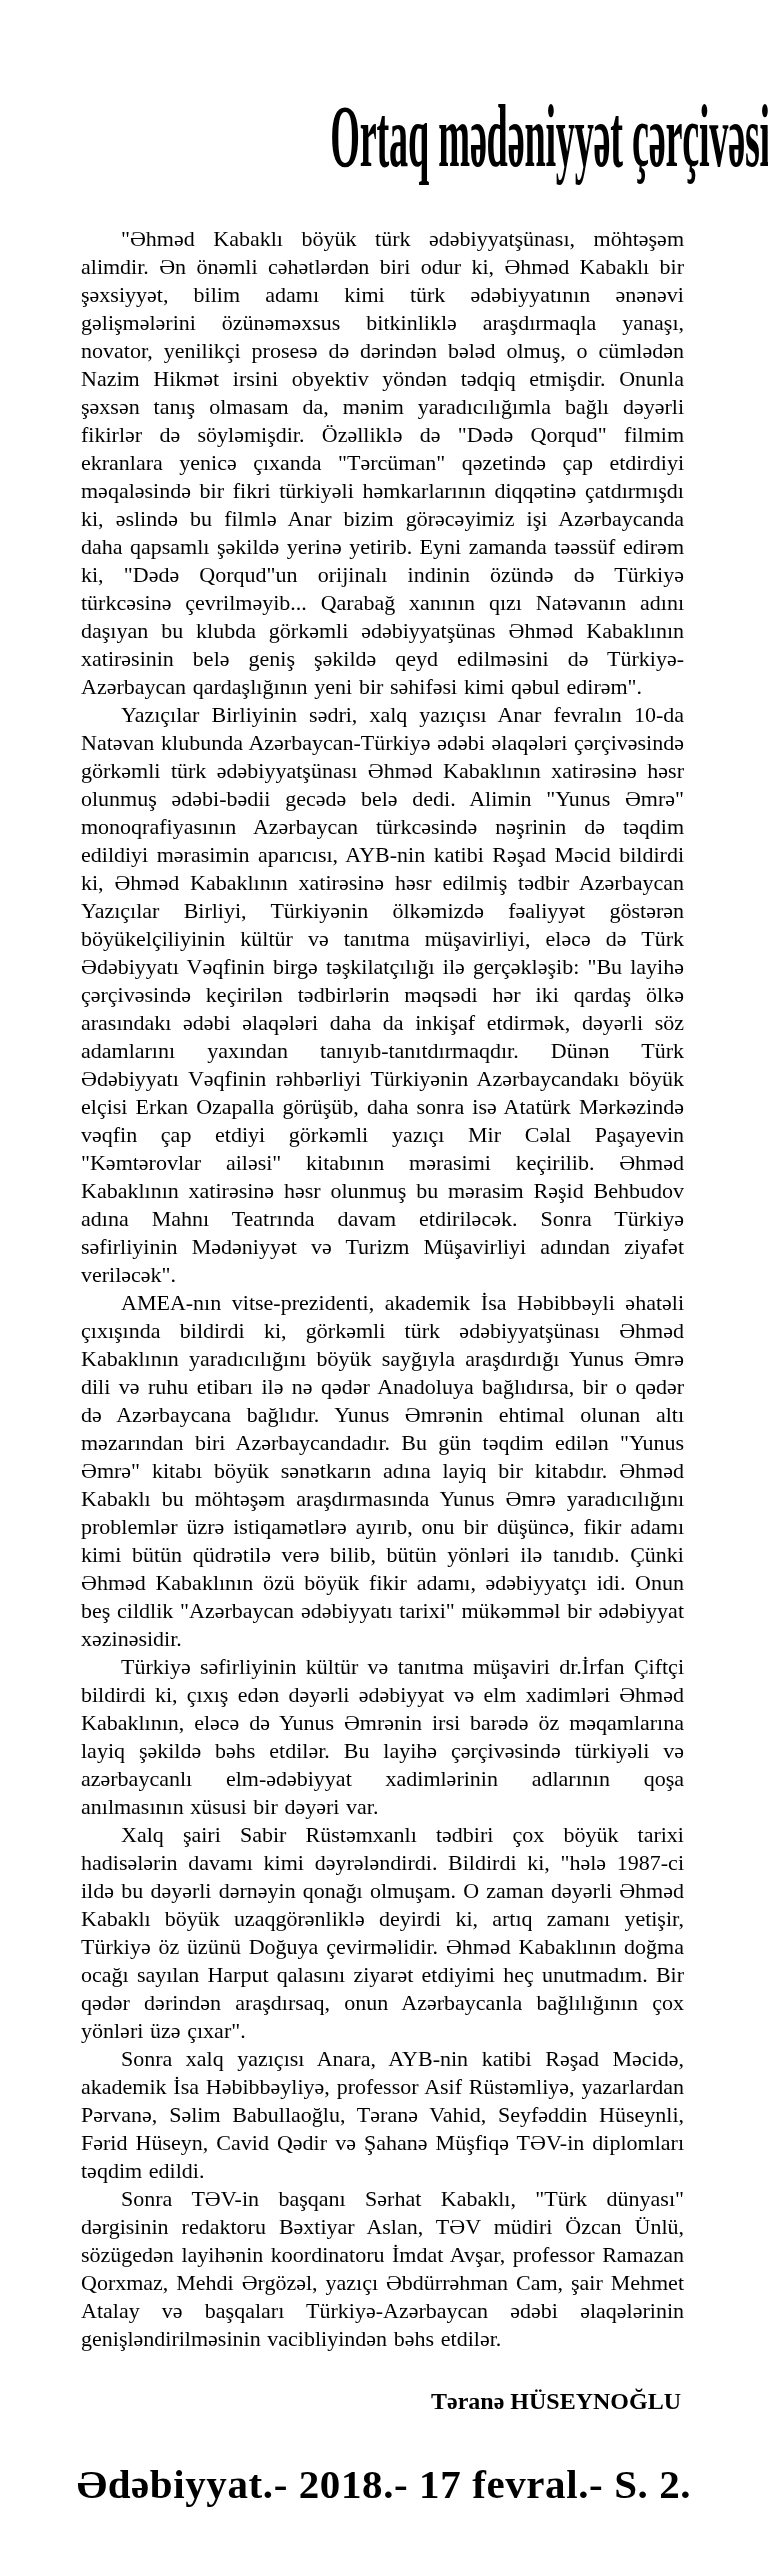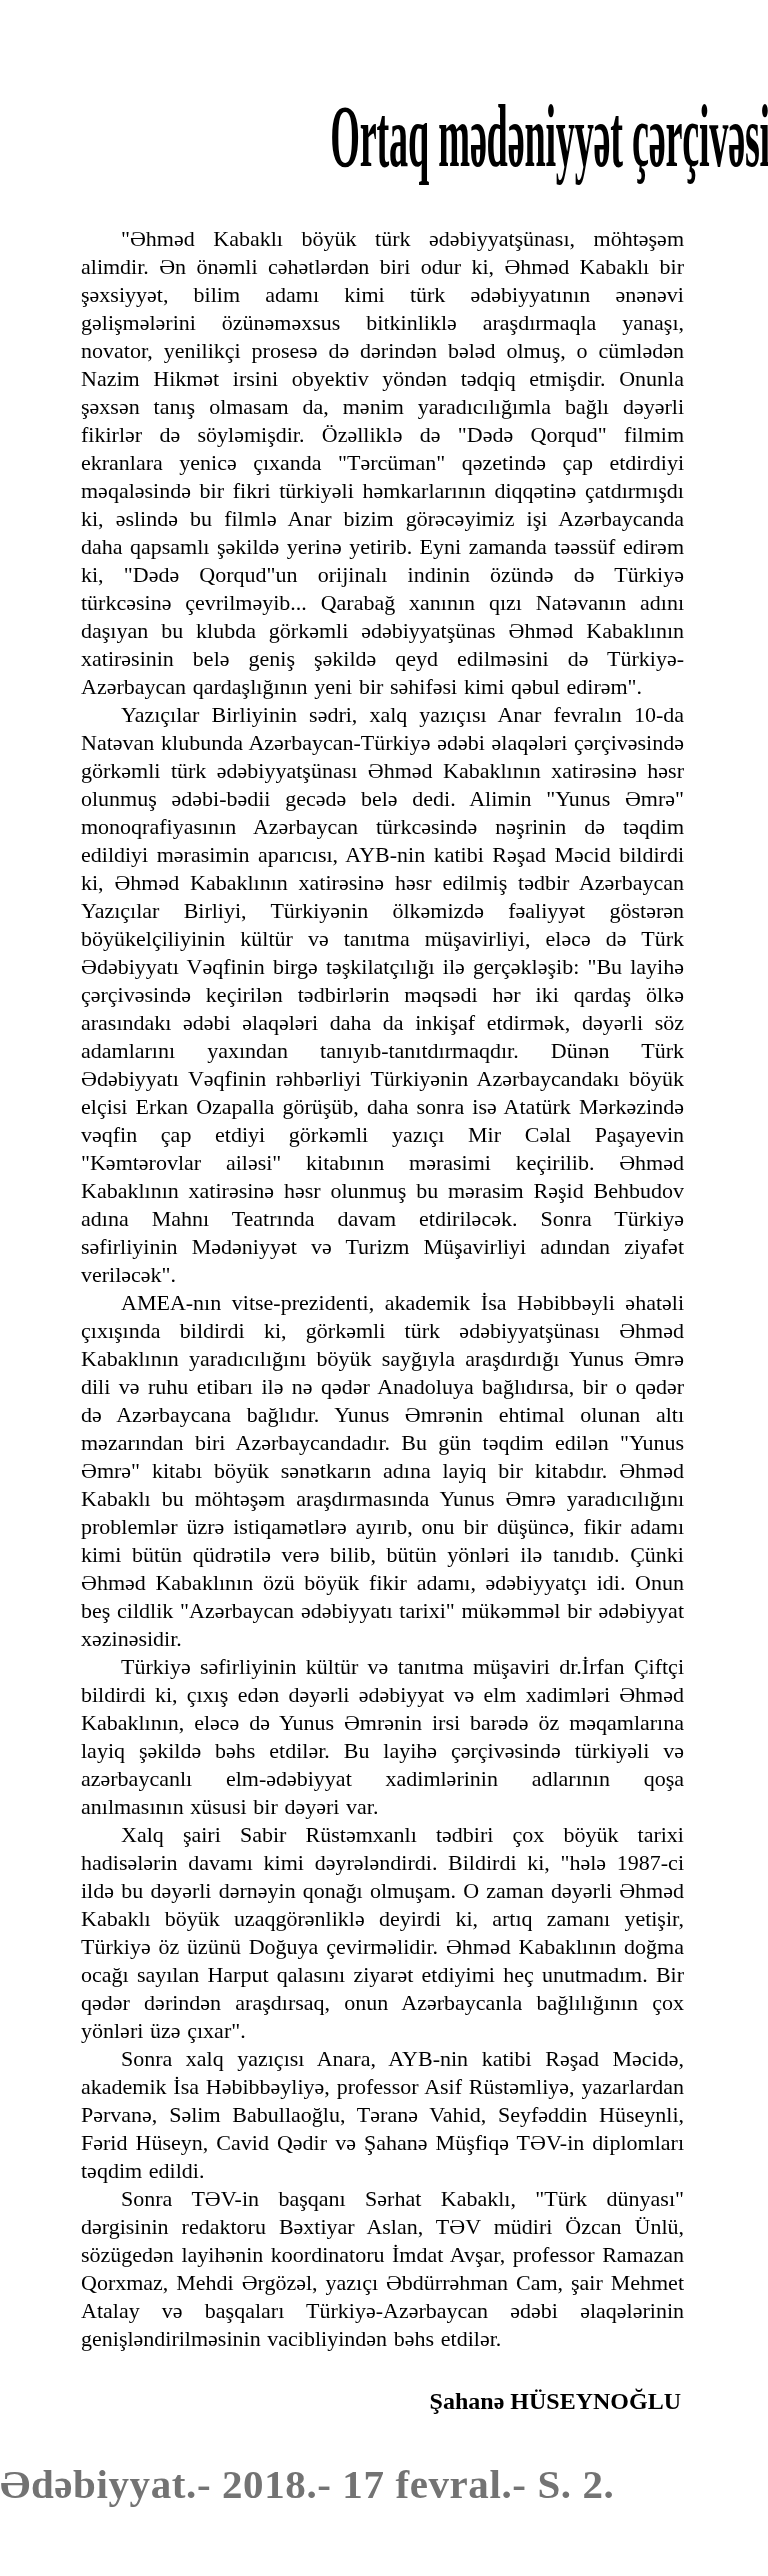--- a/index.html
+++ b/index.html
@@ -57,24 +57,25 @@
     font-weight: 700;
     font-size: 24px;
     color: #101010;
     filter: blur(0.2px) contrast(1.25);
   }
   .citation {
     position: absolute;
     left: 0;
     right: 0;
     top: 2460px;
+    text-align: center;
     font-weight: 700;
     font-size: 41px;
     letter-spacing: 0.6px;
-    color: #737373;
+    color: #000000;
     white-space: nowrap;
   }
 </style>
 </head>
 <body>
 
 <div class="page">
 
   <div class="headline-wrap">
     <h1 class="headline">Ortaq mədəniyyət çərçivəsində</h1>
@@ -83,18 +84,18 @@
   <div class="article">
     <p>"Əhməd Kabaklı böyük türk ədəbiyyatşünası, möhtəşəm alimdir. Ən önəmli cəhətlərdən biri odur ki, Əhməd Kabaklı bir şəxsiyyət, bilim adamı kimi türk ədəbiyyatının ənənəvi gəlişmələrini özünəməxsus bitkinliklə araşdırmaqla yanaşı, novator, yenilikçi prosesə də dərindən bələd olmuş, o cümlədən Nazim Hikmət irsini obyektiv yöndən tədqiq etmişdir. Onunla şəxsən tanış olmasam da, mənim yaradıcılığımla bağlı dəyərli fikirlər də söyləmişdir. Özəlliklə də "Dədə Qorqud" filmim ekranlara yenicə çıxanda "Tərcüman" qəzetində çap etdirdiyi məqaləsində bir fikri türkiyəli həmkarlarının diqqətinə çatdırmışdı ki, əslində bu filmlə Anar bizim görəcəyimiz işi Azərbaycanda daha qapsamlı şəkildə yerinə yetirib. Eyni zamanda təəssüf edirəm ki, "Dədə Qorqud"un orijinalı indinin özündə də Türkiyə türkcəsinə çevrilməyib... Qarabağ xanının qızı Natəvanın adını daşıyan bu klubda görkəmli ədəbiyyatşünas Əhməd Kabaklının xatirəsinin belə geniş şəkildə qeyd edilməsini də Türkiyə-Azərbaycan qardaşlığının yeni bir səhifəsi kimi qəbul edirəm".</p>
     <p>Yazıçılar Birliyinin sədri, xalq yazıçısı Anar fevralın 10-da Natəvan klubunda Azərbaycan-Türkiyə ədəbi əlaqələri çərçivəsində görkəmli türk ədəbiyyatşünası Əhməd Kabaklının xatirəsinə həsr olunmuş ədəbi-bədii gecədə belə dedi. Alimin "Yunus Əmrə" monoqrafiyasının Azərbaycan türkcəsində nəşrinin də təqdim edildiyi mərasimin aparıcısı, AYB-nin katibi Rəşad Məcid bildirdi ki, Əhməd Kabaklının xatirəsinə həsr edilmiş tədbir Azərbaycan Yazıçılar Birliyi, Türkiyənin ölkəmizdə fəaliyyət göstərən böyükelçiliyinin kültür və tanıtma müşavirliyi, eləcə də Türk Ədəbiyyatı Vəqfinin birgə təşkilatçılığı ilə gerçəkləşib: "Bu layihə çərçivəsində keçirilən tədbirlərin məqsədi hər iki qardaş ölkə arasındakı ədəbi əlaqələri daha da inkişaf etdirmək, dəyərli söz adamlarını yaxından tanıyıb-tanıtdırmaqdır. Dünən Türk Ədəbiyyatı Vəqfinin rəhbərliyi Türkiyənin Azərbaycandakı böyük elçisi Erkan Ozapalla görüşüb, daha sonra isə Atatürk Mərkəzində vəqfin çap etdiyi görkəmli yazıçı Mir Cəlal Paşayevin "Kəmtərovlar ailəsi" kitabının mərasimi keçirilib. Əhməd Kabaklının xatirəsinə həsr olunmuş bu mərasim Rəşid Behbudov adına Mahnı Teatrında davam etdiriləcək. Sonra Türkiyə səfirliyinin Mədəniyyət və Turizm Müşavirliyi adından ziyafət veriləcək".</p>
     <p>AMEA-nın vitse-prezidenti, akademik İsa Həbibbəyli əhatəli çıxışında bildirdi ki, görkəmli türk ədəbiyyatşünası Əhməd Kabaklının yaradıcılığını böyük sayğıyla araşdırdığı Yunus Əmrə dili və ruhu etibarı ilə nə qədər Anadoluya bağlıdırsa, bir o qədər də Azərbaycana bağlıdır. Yunus Əmrənin ehtimal olunan altı məzarından biri Azərbaycandadır. Bu gün təqdim edilən "Yunus Əmrə" kitabı böyük sənətkarın adına layiq bir kitabdır. Əhməd Kabaklı bu möhtəşəm araşdırmasında Yunus Əmrə yaradıcılığını problemlər üzrə istiqamətlərə ayırıb, onu bir düşüncə, fikir adamı kimi bütün qüdrətilə verə bilib, bütün yönləri ilə tanıdıb. Çünki Əhməd Kabaklının özü böyük fikir adamı, ədəbiyyatçı idi. Onun beş cildlik "Azərbaycan ədəbiyyatı tarixi" mükəmməl bir ədəbiyyat xəzinəsidir.</p>
     <p>Türkiyə səfirliyinin kültür və tanıtma müşaviri  dr.İrfan Çiftçi bildirdi ki, çıxış edən dəyərli ədəbiyyat və elm xadimləri Əhməd Kabaklının, eləcə də Yunus Əmrənin irsi barədə öz məqamlarına layiq şəkildə bəhs etdilər. Bu layihə çərçivəsində türkiyəli və azərbaycanlı elm-ədəbiyyat xadimlərinin adlarının qoşa anılmasının xüsusi bir dəyəri var.</p>
     <p>Xalq şairi Sabir Rüstəmxanlı tədbiri çox böyük tarixi hadisələrin davamı kimi dəyrələndirdi. Bildirdi ki, "hələ 1987-ci ildə bu dəyərli dərnəyin qonağı olmuşam. O zaman dəyərli Əhməd Kabaklı böyük uzaqgörənliklə deyirdi ki, artıq zamanı yetişir, Türkiyə öz üzünü Doğuya çevirməlidir. Əhməd Kabaklının doğma ocağı sayılan Harput qalasını ziyarət etdiyimi heç unutmadım. Bir qədər dərindən araşdırsaq, onun Azərbaycanla bağlılığının çox yönləri üzə çıxar".</p>
     <p>Sonra xalq yazıçısı Anara, AYB-nin katibi Rəşad Məcidə, akademik İsa Həbibbəyliyə, professor Asif Rüstəmliyə, yazarlardan Pərvanə, Səlim Babullaoğlu, Təranə Vahid, Seyfəddin Hüseynli, Fərid Hüseyn, Cavid Qədir və Şahanə Müşfiqə TƏV-in diplomları təqdim edildi.</p>
     <p>Sonra TƏV-in başqanı Sərhat Kabaklı, "Türk dünyası" dərgisinin redaktoru Bəxtiyar Aslan, TƏV müdiri Özcan Ünlü, sözügedən layihənin koordinatoru İmdat Avşar, professor Ramazan Qorxmaz, Mehdi Ərgözəl, yazıçı Əbdürrəhman Cam, şair Mehmet Atalay və başqaları Türkiyə-Azərbaycan ədəbi əlaqələrinin genişləndirilməsinin vacibliyindən bəhs etdilər.</p>
   </div>
 
-  <div class="signature">Şahanə HÜSEYNOĞLU</div>
+  <div class="signature">Təranə HÜSEYNOĞLU</div>
 
   <div class="citation">Ədəbiyyat.- 2018.- 17 fevral.- S. 2.</div>
 
 </div>
 
 
 </body></html>

